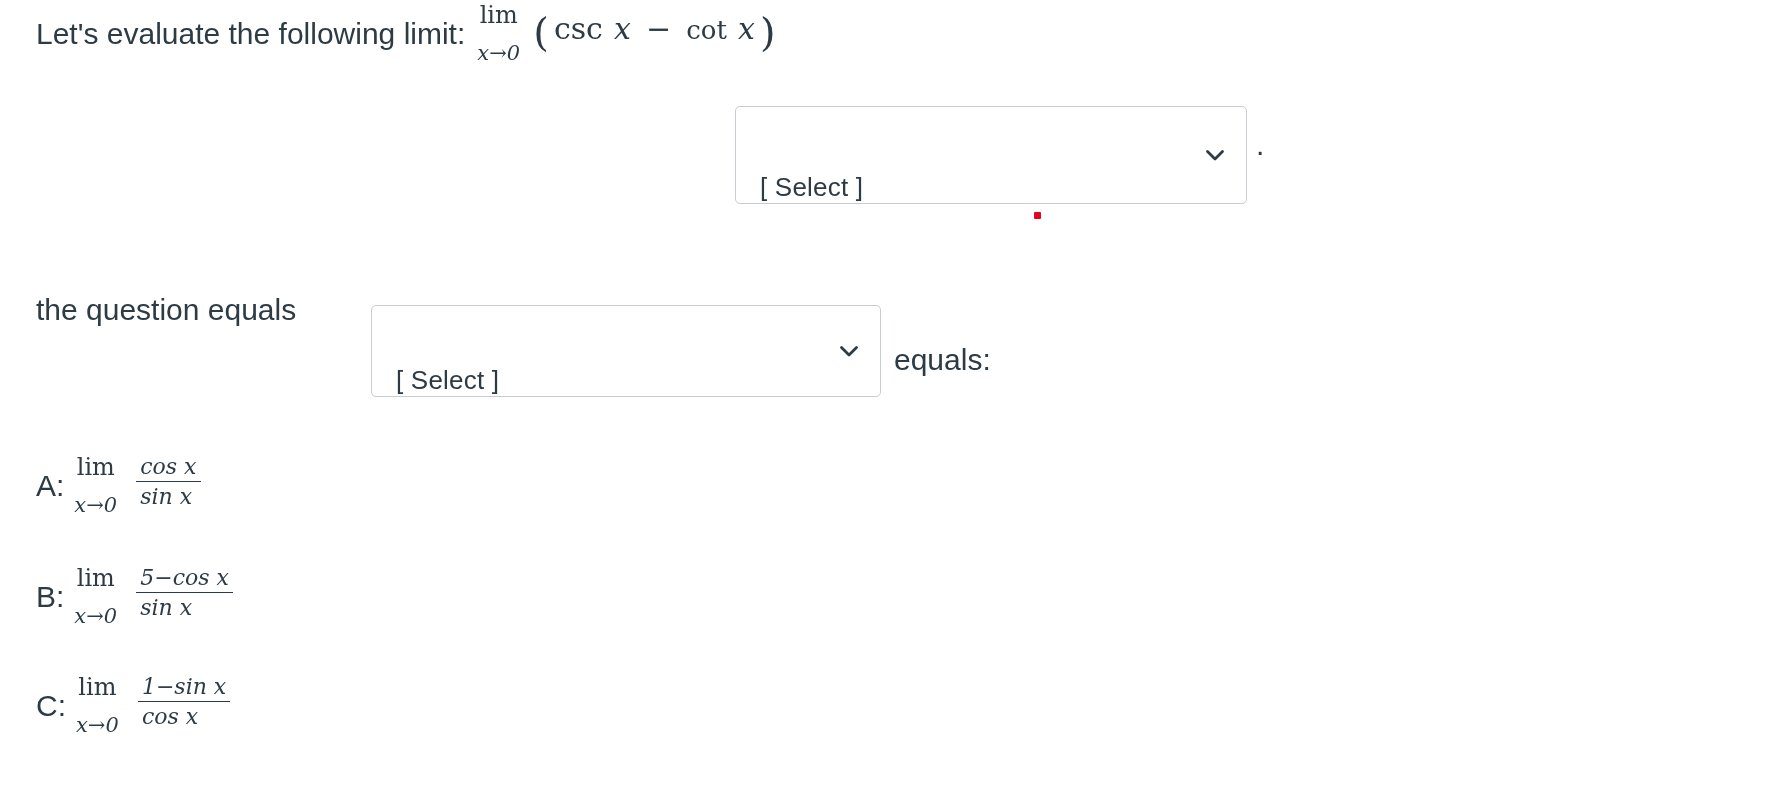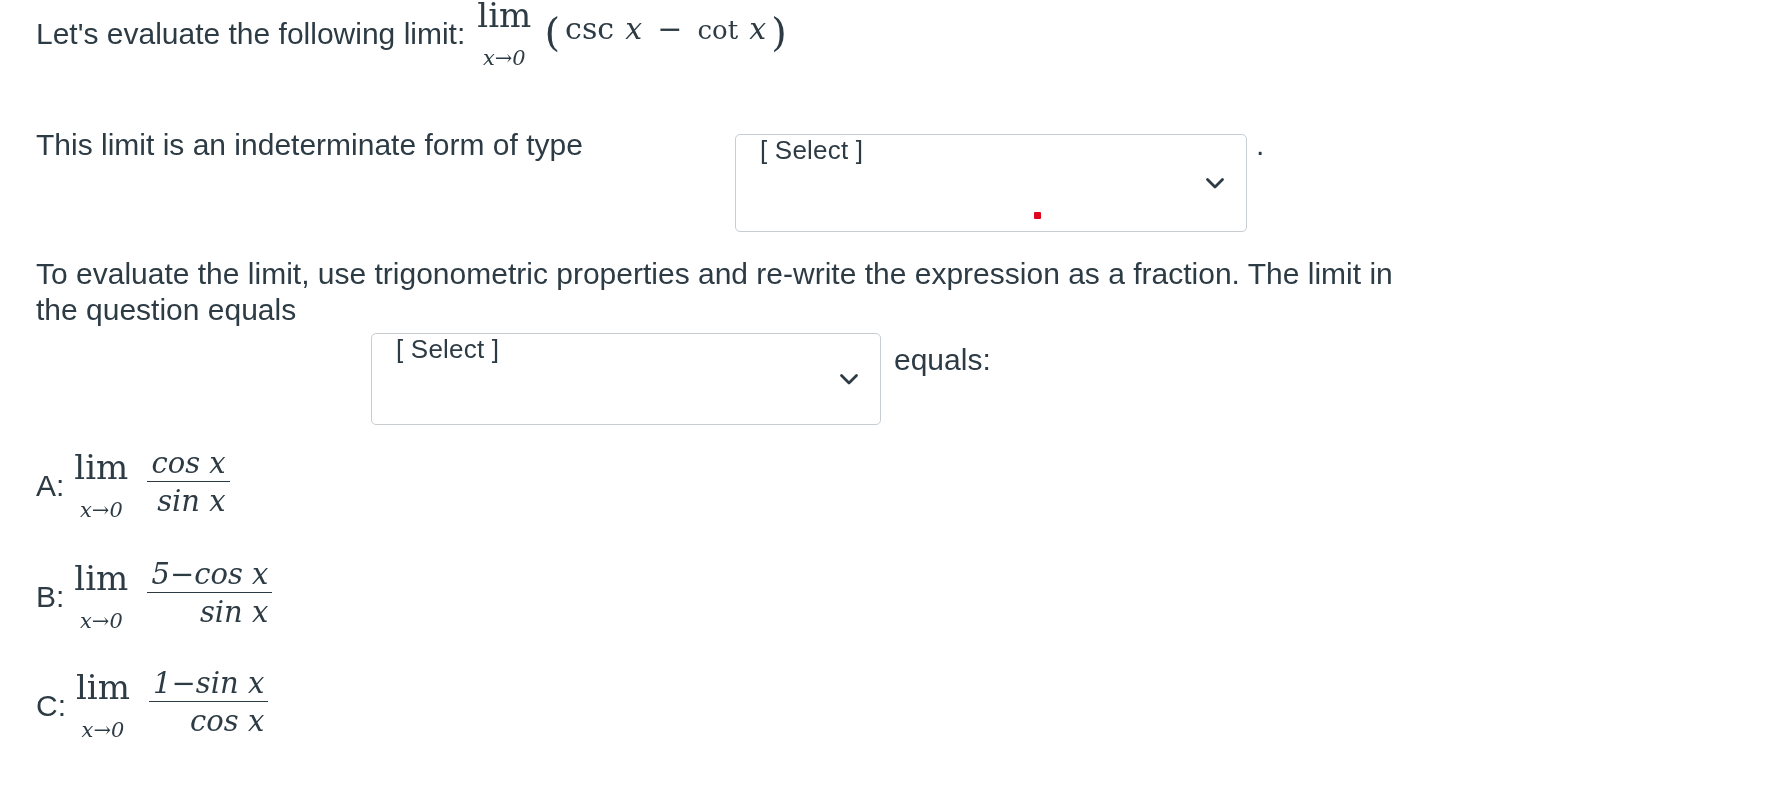--- a/index.html
+++ b/index.html
@@ -42,38 +42,38 @@
 
   
   .limbox {
     display: inline-block;
     text-align: center;
     vertical-align: middle;
     position: relative;
   }
   .limbox .lim-main {
     display: block;
-    font-size: 34px;
+    font-size: 24px;
     line-height: 0.95;
     font-style: normal;
   }
   .limbox .lim-sub {
     display: block;
     font-size: 21px;
     line-height: 1.05;
     margin-top: 16px;
     white-space: nowrap;
   }
 
   
   .frac {
     display: inline-block;
     vertical-align: middle;
-    text-align: right;
-    font-size: 29px;
+    text-align: left;
+    font-size: 22px;
     line-height: 1.18;
     position: relative;
     top: -4px;
   }
   .frac .num {
     display: block;
     padding: 0 4px 1px 4px;
     white-space: nowrap;
   }
   .frac .den {
@@ -102,24 +102,23 @@
   }
 
   
   .select {
     position: relative;
     box-sizing: border-box;
     background: #ffffff;
     border: 1px solid #c7cdd1;
     border-radius: 5px;
     display: flex;
-    align-items: flex-start;
+    align-items: flex-end;
     cursor: pointer;
     font-family: "Liberation Sans", sans-serif;
-    margin-top: 28px;
   }
   .select .sel-label {
     font-size: 26px;
     color: #2d3b45;
     padding-left: 24px;
     letter-spacing: 0.2px;
   }
   .select .chev {
     position: absolute;
     right: 20px;
@@ -163,40 +162,34 @@
       <span class="paren" style="margin-left:8px;">(</span>
       <span style="font-size:30px;text-align:center;" class="mop">csc</span>
       <span style="font-size:30px;margin-left:6px;" class="mi">x</span>
       <span style="font-size:30px;margin:0 10px;">−</span>
       <span style="font-size:26px;" class="mop">cot</span>
       <span style="font-size:30px;margin-left:6px;" class="mi">x</span>
       <span class="paren">)</span>
     </span>
   </div>
 
-  <div class="row" style="left:36px; top:120px; height:50px;">
-    <span class="prose">This limit is an indeterminate form of type</span>
-  </div>
 
   <div class="select" style="left:735px; top:106px; width:512px; height:98px; position:absolute;">
     <span class="sel-label">[ Select ]</span>
     <span class="chev">
       <svg width="22" height="22" viewBox="0 0 22 22" aria-hidden="true">
         <path d="M3.5 7.5 L11 15 L18.5 7.5" fill="none" stroke="#2d3b45" stroke-width="2.8" stroke-linecap="round" stroke-linejoin="round"></path>
       </svg>
     </span>
   </div>
 
   <span class="prose" style="position:absolute; left:1256px; top:130px;">.</span>
 
   <span class="red-dot" style="left:1034px; top:212px;"></span>
 
-  <div class="row" style="left:36px; top:252px; height:44px;">
-    <span class="prose">To evaluate the limit, use trigonometric properties and re-write the expression as a fraction. The limit in</span>
-  </div>
 
   <div class="row" style="left:36px; top:285px; height:50px;">
     <span class="prose">the question equals</span>
   </div>
 
   <div class="select" style="left:371px; top:305px; width:510px; height:92px; position:absolute;">
     <span class="sel-label">[ Select ]</span>
     <span class="chev">
       <svg width="22" height="22" viewBox="0 0 22 22" aria-hidden="true">
         <path d="M3.5 7.5 L11 15 L18.5 7.5" fill="none" stroke="#2d3b45" stroke-width="2.8" stroke-linecap="round" stroke-linejoin="round"></path>

